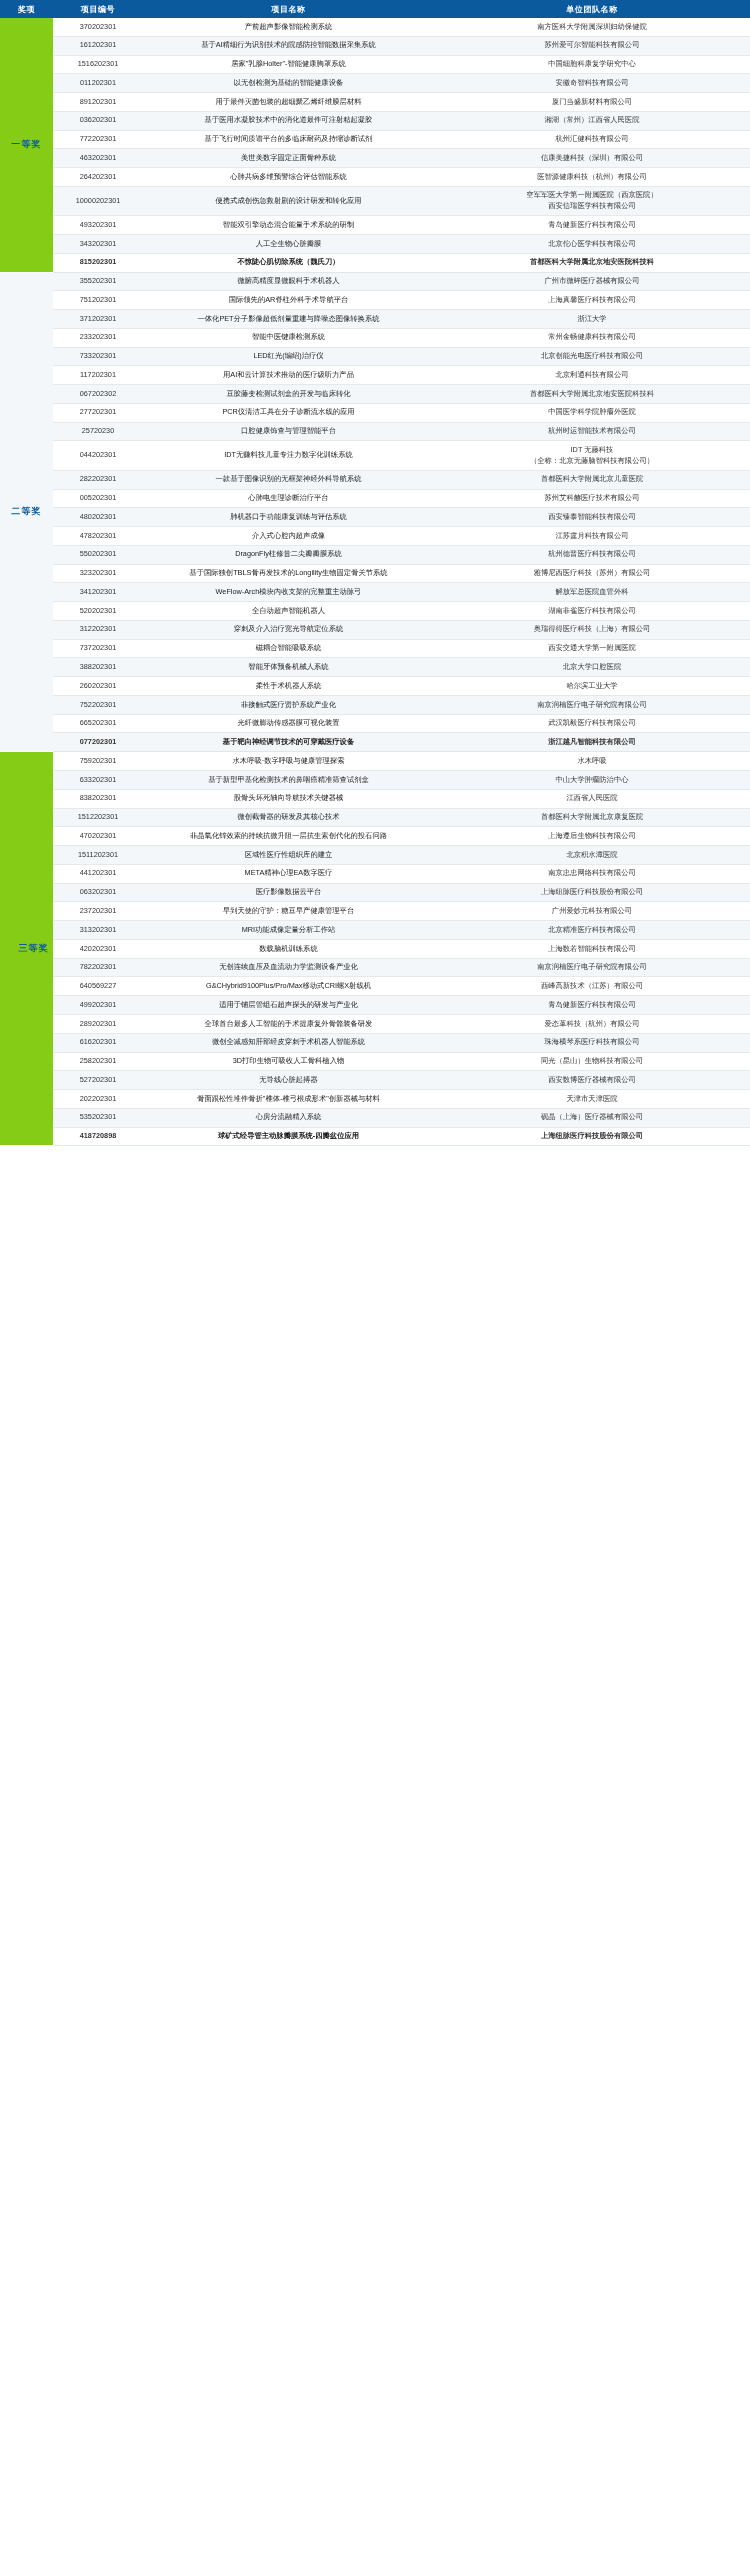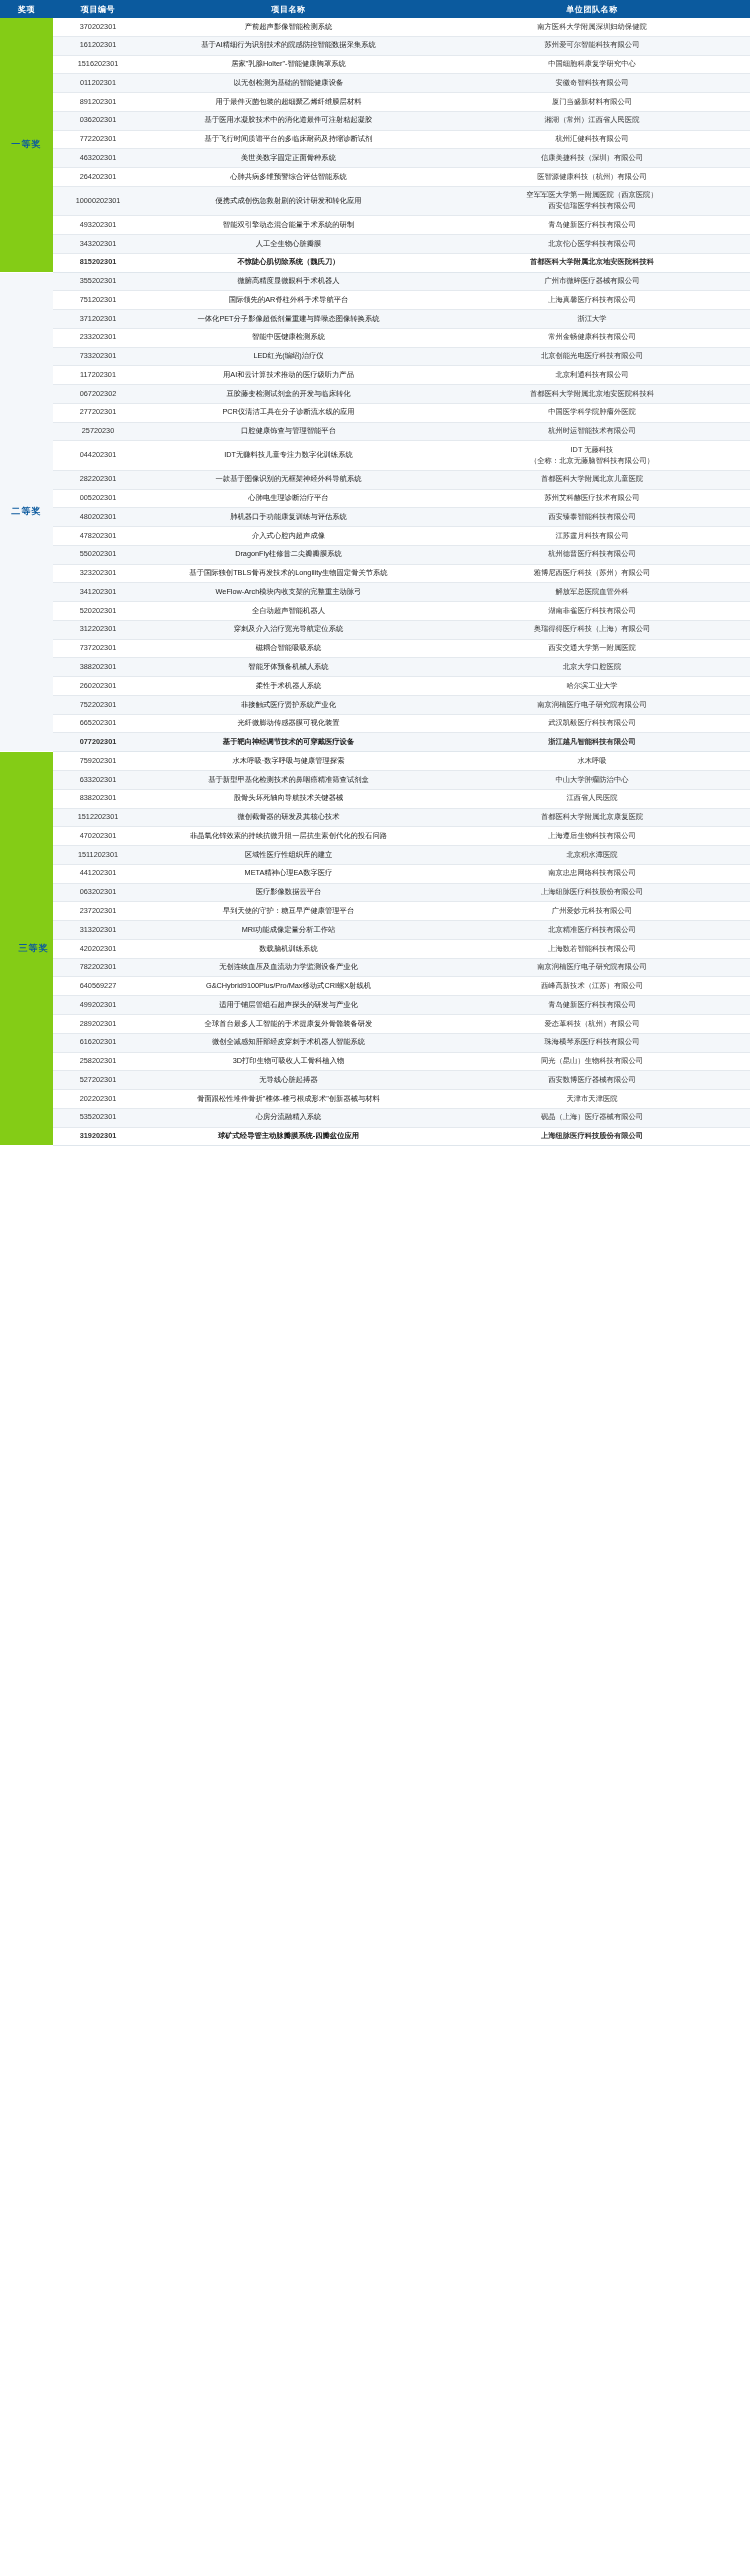--- a/index.html
+++ b/index.html
@@ -369,20 +369,20 @@
           <td class="code-cell">202202301</td>
           <td class="name-cell">骨面跟松性堆件骨折"椎体-椎弓根成形术"创新器械与材料</td>
           <td class="team-cell multi">天津市天津医院</td>
         </tr>
         <tr class="alt">
           <td class="code-cell">535202301</td>
           <td class="name-cell">心房分流融精入系统</td>
           <td class="team-cell multi">砚晶（上海）医疗器械有限公司</td>
         </tr>
         <tr class=" band-sep">
-          <td class="code-cell">319202301</td>
+          <td class="code-cell">418720898</td>
           <td class="name-cell">球矿式经导管主动脉瓣膜系统-四瓣盆位应用</td>
           <td class="team-cell multi">上海纽脉医疗科技股份有限公司</td>
         </tr>
       </tbody>
   </table>
 </div>
 
 
 </body></html>

